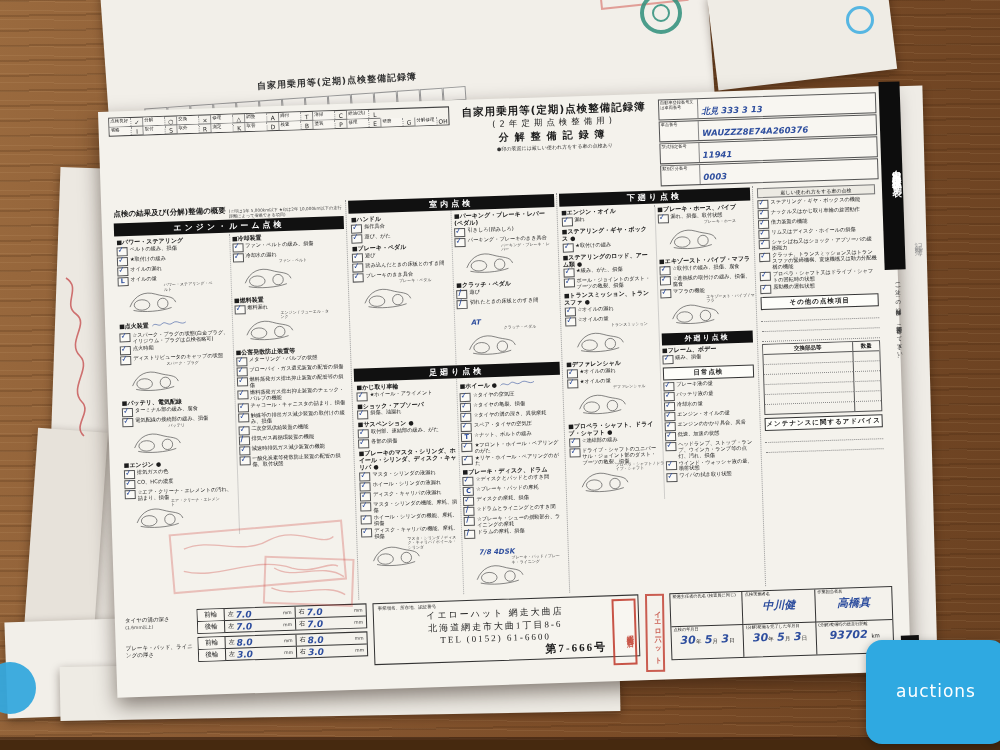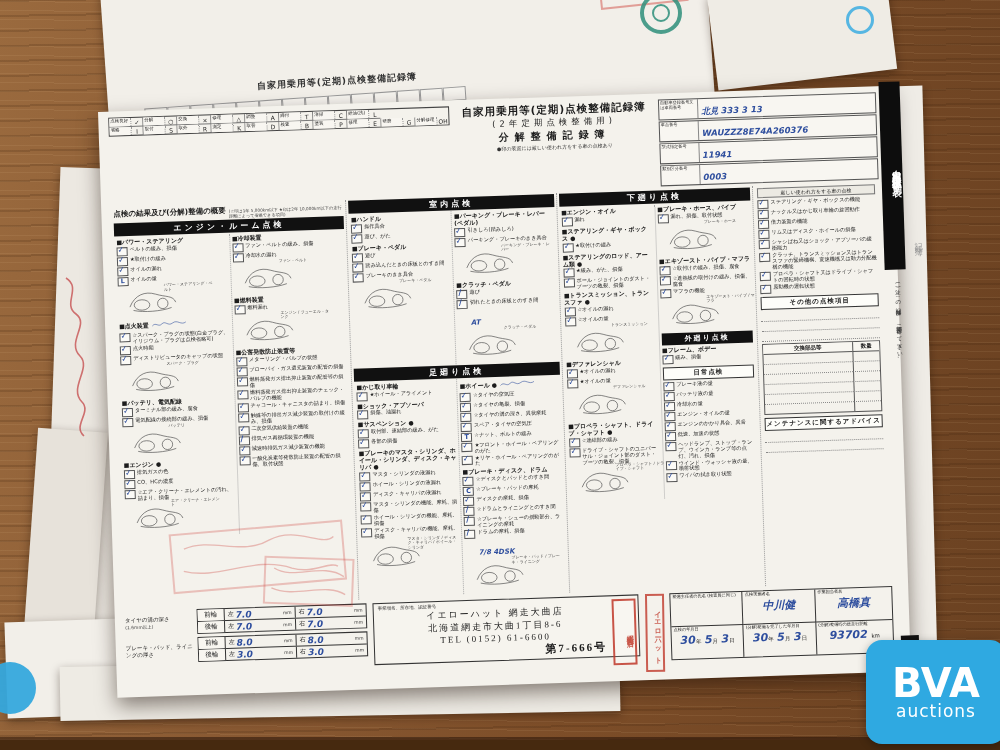--- a/index.html
+++ b/index.html
@@ -1221,16 +1221,15 @@
         </svg>
     </div>
     <div class="redstamp" style="left:150px;top:452px;width:86px;height:44px;transform:rotate(4deg);">
       <svg viewBox="0 0 86 44">
           <path d="M8 10 C28 22 56 2 78 16 M6 30 C30 40 60 22 80 34"></path>
         </svg>
     </div>
   </div>
 
   <div class="bva">
-    <div class="b1">BVA</div>
     <div class="b2">auctions</div>
   </div>
 </div>
 
 </body></html>

